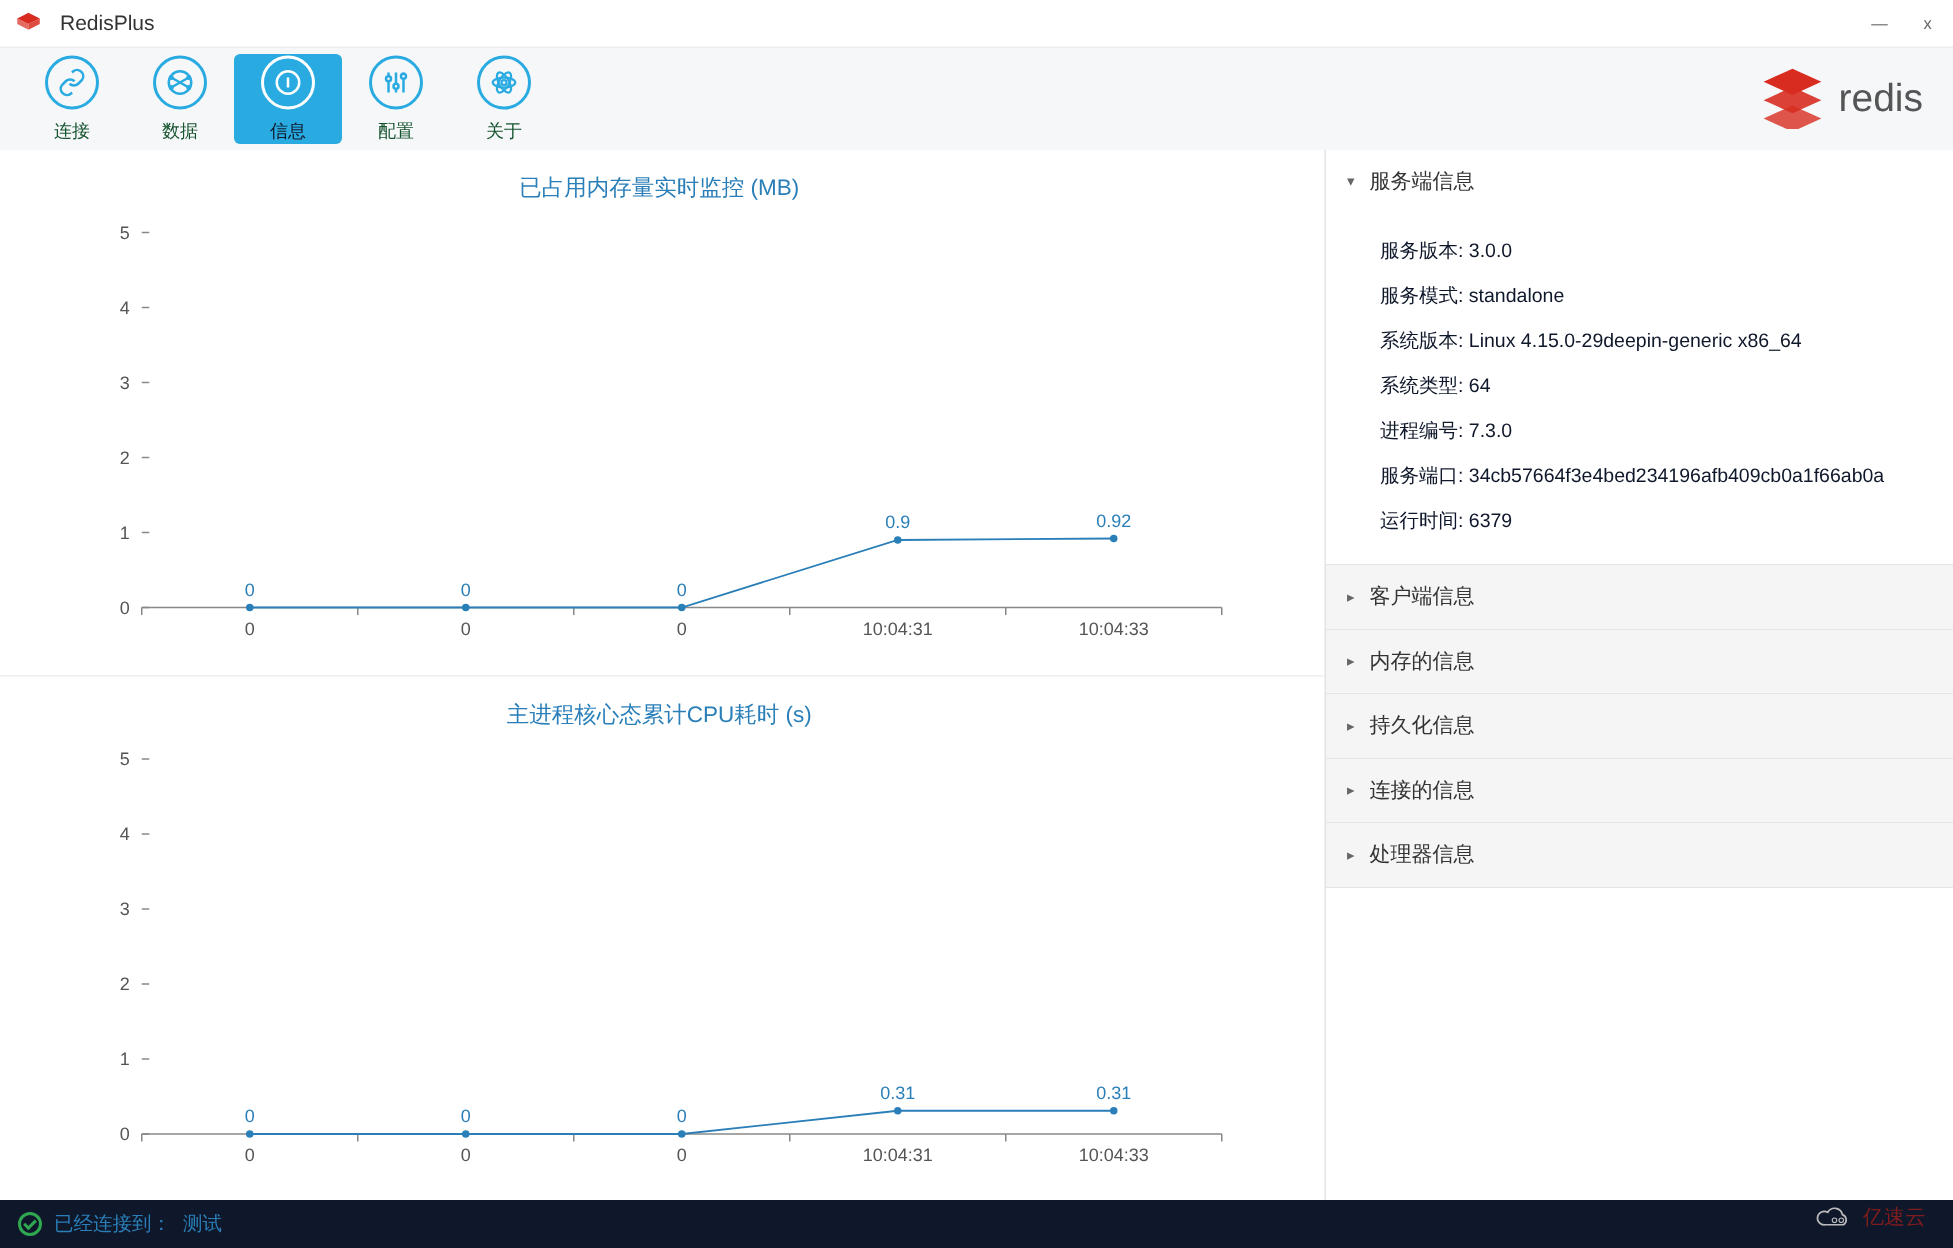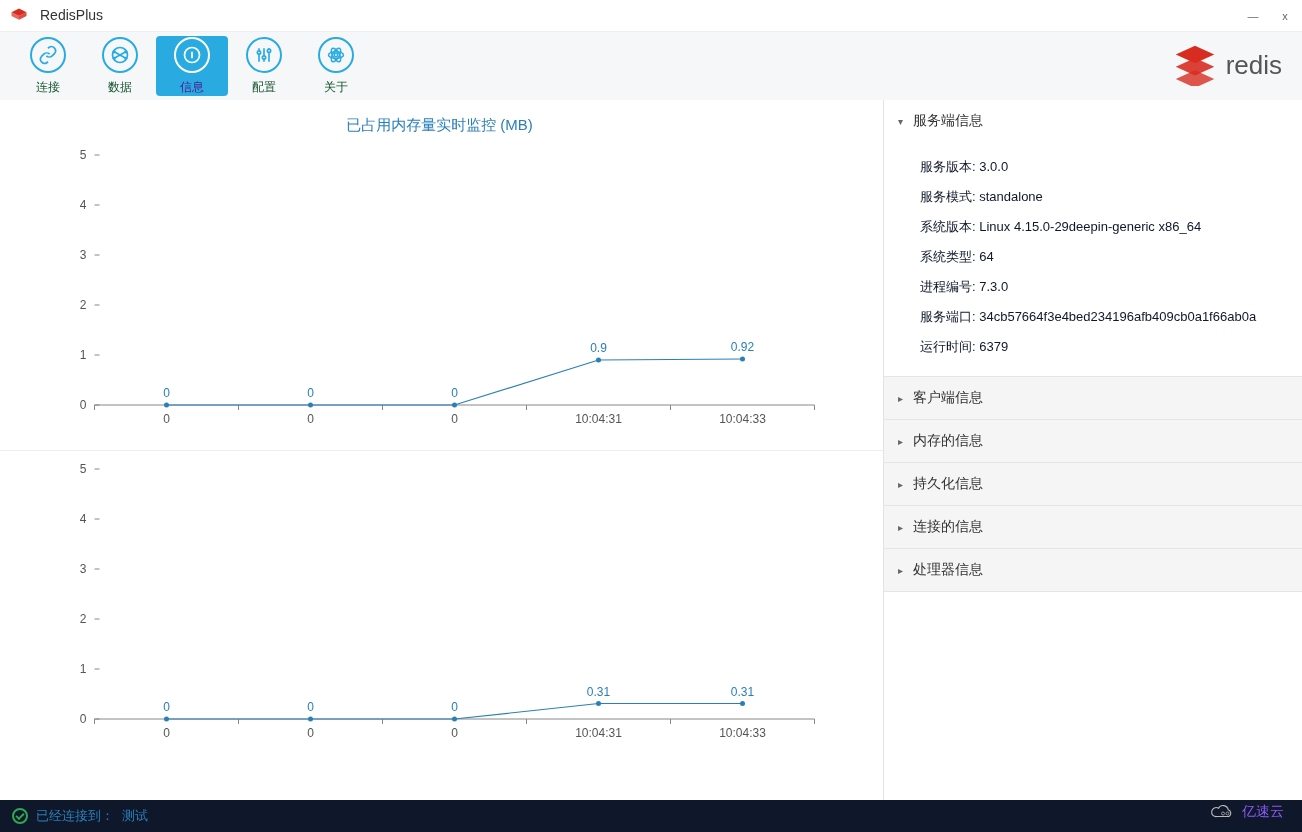--- a/index.html
+++ b/index.html
@@ -10,40 +10,40 @@
 .app-title { font-size:14px; color:#333; }
 .app-title span { color:#333; font-weight:500; }
 .win-controls { display:flex; gap:18px; align-items:center; font-size:11px; color:#666; }
 .win-controls span { cursor:pointer; width:14px; text-align:center; }
 .toolbar { height:68px; background:#f5f7f9; display:flex; align-items:center; padding:0 12px; position:relative; }
 .tool-btn { width:72px; height:60px; display:flex; flex-direction:column; align-items:center; justify-content:center; gap:6px; border-radius:4px; cursor:pointer; }
 .tool-btn .tool-icon { width:36px; height:36px; border-radius:50%; border:2px solid #29abe2; display:flex; align-items:center; justify-content:center; color:#29abe2; }
 .tool-btn .tool-label { font-size:12px; color:#14532d; }
 .tool-btn.active { background:#29abe2; }
 .tool-btn.active .tool-icon { border-color:#fff; color:#fff; }
-.tool-btn.active .tool-label { color:#4c1d95; }
+.tool-btn.active .tool-label { color:#0f172a; }
 .redis-brand { position:absolute; right:20px; top:12px; display:flex; align-items:center; gap:10px; }
 .redis-brand svg { width:42px; height:42px; }
 .redis-brand .brand-text { font-size:26px; color:#555; font-weight:500; }
 .main { display:flex; height:700px; }
 .charts-col { width:884px; border-right:1px solid #e3e3e3; display:flex; flex-direction:column; }
 .chart-box { flex:1; padding:8px 16px 12px 12px; position:relative; }
 .chart-title { text-align:center; color:#2a7fb8; font-size:15px; margin:8px 0 10px 0; font-weight:500; }
 .chart-area { position:relative; height:290px; }
 .info-col { flex:1; background:#fff; overflow-y:auto; }
 .acc-section { border-bottom:1px solid #e5e5e5; }
 .acc-header { display:flex; align-items:center; gap:10px; padding:12px 14px; cursor:pointer; font-size:14px; color:#333; background:#f5f5f5; }
 .acc-header:first-child { }
 .acc-header .chev { font-size:10px; color:#666; }
 .acc-body { padding:10px 0 14px 36px; }
 .info-line { color:#0f172a; font-size:13px; line-height:30px; }
 .statusbar { height:32px; background:#0f172a; display:flex; align-items:center; padding:0 12px; gap:8px; position:absolute; bottom:0; left:0; right:0; color:#2a7fb8; font-size:13px; }
 .status-dot { width:16px; height:16px; border-radius:50%; border:2px solid #2fa84f; display:flex; align-items:center; justify-content:center; }
 .status-dot::after { content:""; width:6px; height:3px; border-left:2px solid #2fa84f; border-bottom:2px solid #2fa84f; transform:rotate(-45deg); margin-top:-2px; }
-.watermark { position:absolute; right:18px; bottom:10px; color:#8b5cf6; font-size:14px; display:flex; align-items:center; gap:4px; }
+.watermark { position:absolute; right:18px; bottom:10px; color:#7f1d1d; font-size:14px; display:flex; align-items:center; gap:4px; }
 .watermark svg { width:30px; height:20px; }
 svg.chart-svg { width:100%; height:100%; }
 .axis-text { font-size:12px; fill:#555; }
 .axis-line { stroke:#888; stroke-width:1; }
 .tick-line { stroke:#888; stroke-width:1; }
 .data-line { stroke:#2a7fb8; stroke-width:1.2; fill:none; }
 .data-point { fill:#2a7fb8; }
 .data-label { font-size:12px; fill:#2a7fb8; text-anchor:middle; }
 .xlabel { font-size:12px; fill:#555; text-anchor:middle; }
 </style>
@@ -172,20 +172,21 @@
             <text class="xlabel" x="400" y="278">0</text>
             <circle class="data-point" cx="544" cy="215" r="2.5"></circle>
             <text class="data-label" x="544" y="207">0.9</text>
             <text class="xlabel" x="544" y="278">10:04:31</text>
             <circle class="data-point" cx="688" cy="214" r="2.5"></circle>
             <text class="data-label" x="688" y="206">0.92</text>
             <text class="xlabel" x="688" y="278">10:04:33</text>
           </svg></div>
     </div>
     <div class="chart-box" style="border-top:1px solid #eee">
+      <div class="chart-title">主进程核心态累计CPU耗时 (s)</div>
       <div class="chart-area" id="chart1"><svg class="chart-svg" viewBox="0 0 770 290">
             <line class="tick-line" x1="40" y1="260" x2="45" y2="260"></line>
             <text class="axis-text" x="32" y="264" text-anchor="end">0</text>
             <line class="tick-line" x1="40" y1="210" x2="45" y2="210"></line>
             <text class="axis-text" x="32" y="214" text-anchor="end">1</text>
             <line class="tick-line" x1="40" y1="160" x2="45" y2="160"></line>
             <text class="axis-text" x="32" y="164" text-anchor="end">2</text>
             <line class="tick-line" x1="40" y1="110" x2="45" y2="110"></line>
             <text class="axis-text" x="32" y="114" text-anchor="end">3</text>
             <line class="tick-line" x1="40" y1="60" x2="45" y2="60"></line>

